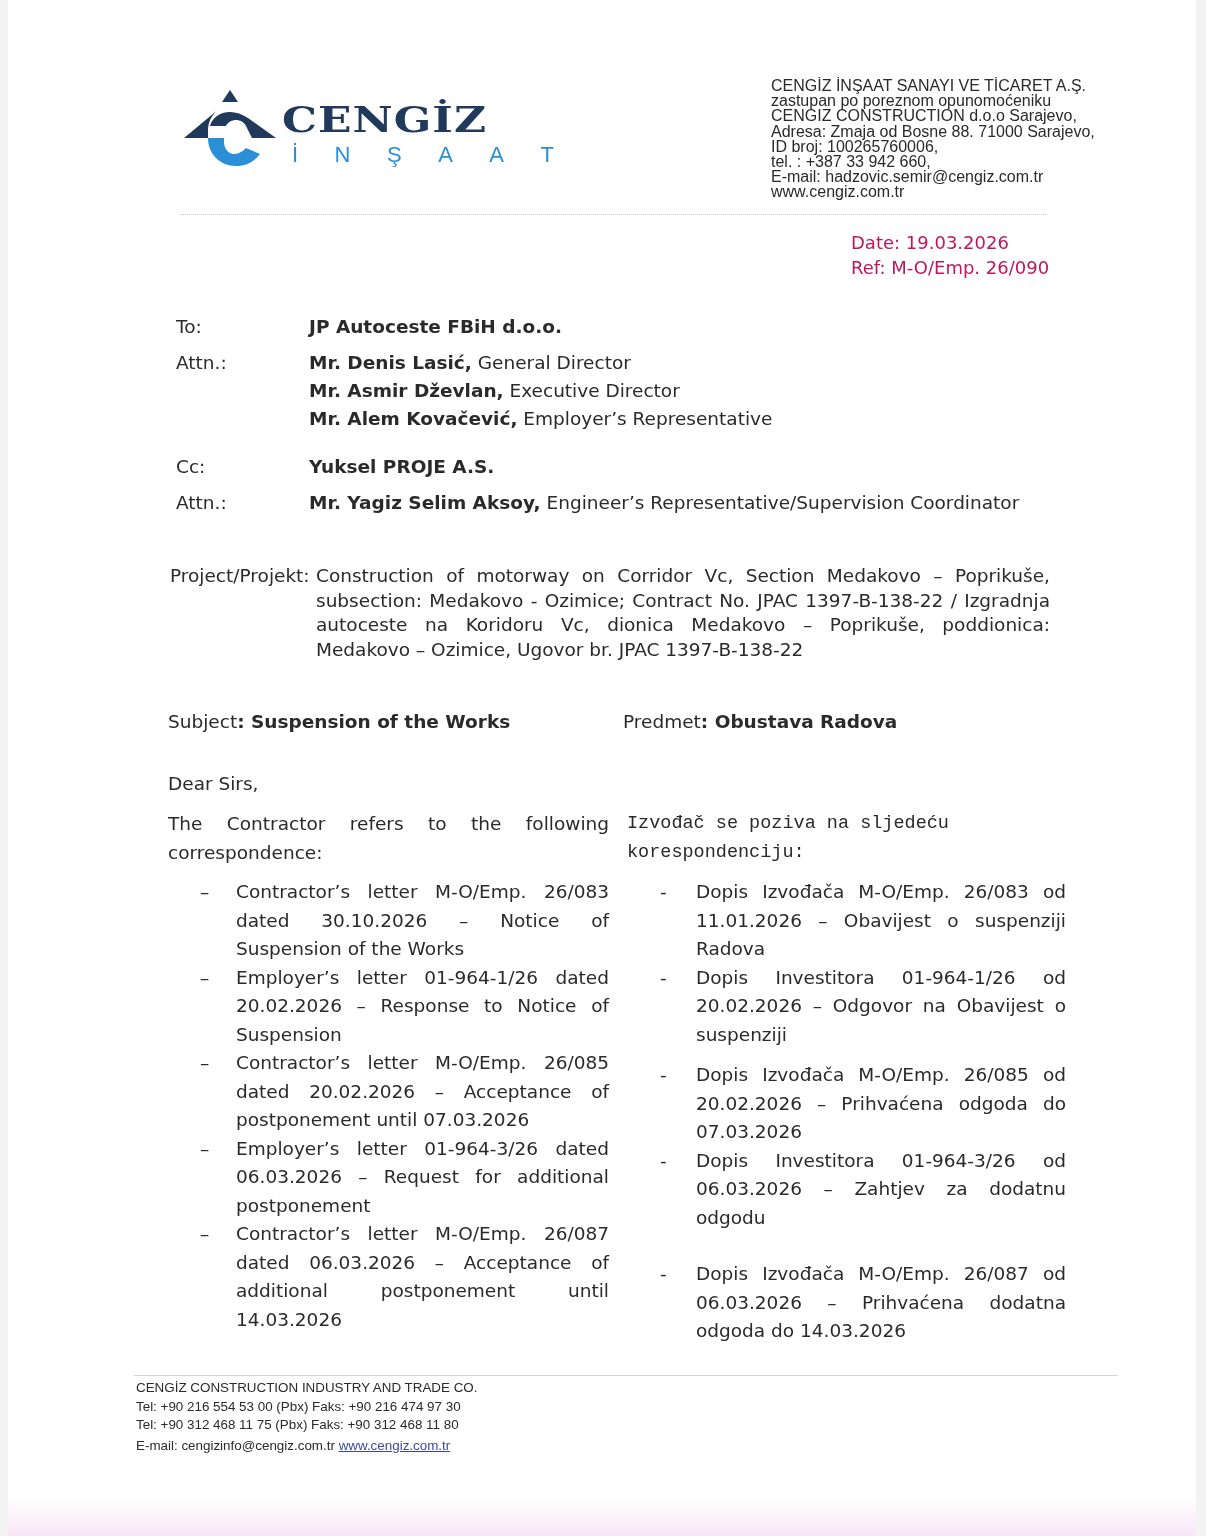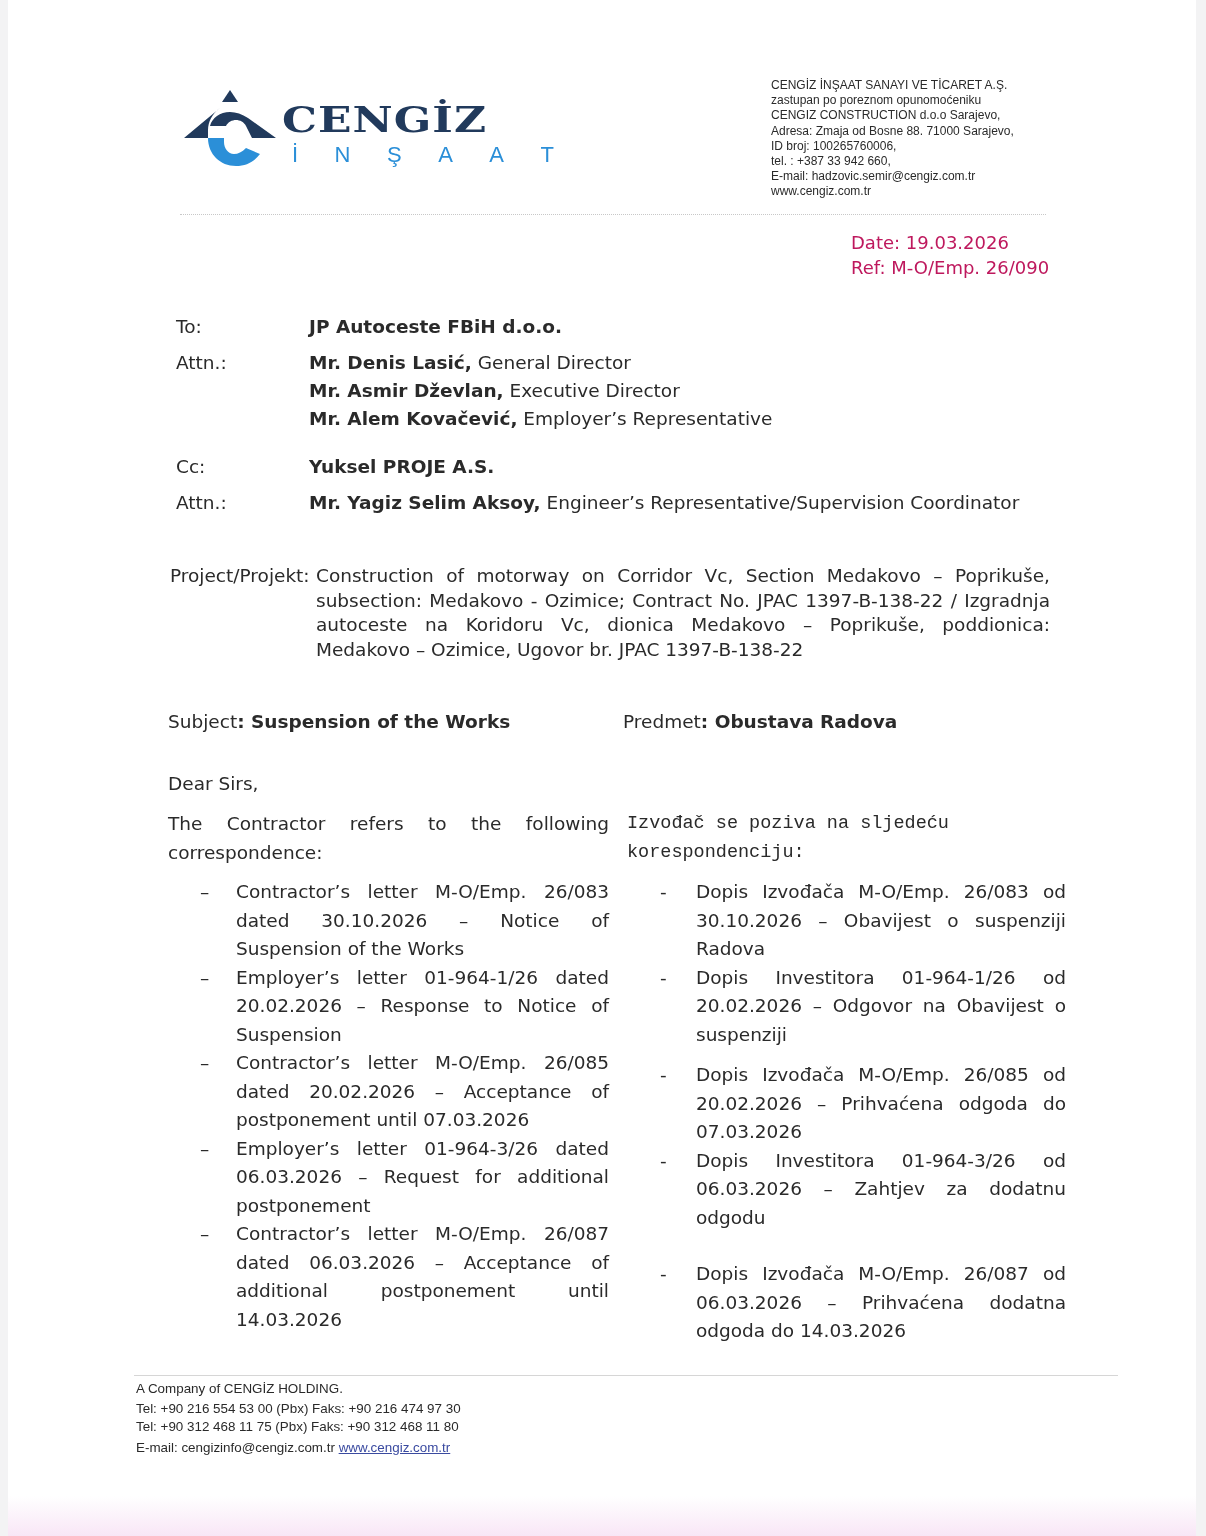--- a/index.html
+++ b/index.html
@@ -27,21 +27,21 @@
     transform: scaleY(0.82); transform-origin: left top;
   }
   .logo-sub {
     position: absolute; left: 110px; top: 56px; width: 262px;
     font-family: "Liberation Sans", sans-serif;
     font-size: 22px; color: #2b8fd8; display: flex; justify-content: space-between;
   }
   
   .company {
     position: absolute; left: 763px; top: 78px;
-    font-family: "Liberation Sans", sans-serif; font-size: 12px; line-height: 15.2px;
+    font-family: "Liberation Sans", sans-serif; font-size: 16px; line-height: 15.2px;
     color: #2a2a2a;
   }
   .company div { white-space: nowrap; }
   .dotted-rule {
     position: absolute; left: 172px; top: 214px; width: 866px; height: 0;
     border-top: 1px dotted #c8c8c8;
   }
   .dateref {
     position: absolute; left: 837px; top: 230px; font-size: 18px; line-height: 25px;
     color: #be185d;
@@ -172,21 +172,21 @@
       </li>
     <li>
         <span class="dash">–</span>
         <span class="btxt" style="margin-left:36px;">Contractor’s letter M-O/Emp. 26/087 dated 06.03.2026 – Acceptance of additional postponement until 14.03.2026</span>
       </li>
   </ul>
 
   <ul class="bullet-list txt18" style="left:652px; top:878px; width:406px;">
     <li>
         <span class="dash">-</span>
-        <span class="btxt" style="margin-left:36px;">Dopis Izvođača M-O/Emp. 26/083 od 30.10.2026 – Obavijest o suspenziji Radova</span>
+        <span class="btxt" style="margin-left:36px;">Dopis Izvođača M-O/Emp. 26/083 od 11.01.2026 – Obavijest o suspenziji Radova</span>
       </li>
     <li>
         <span class="dash">-</span>
         <span class="btxt" style="margin-left:36px;">Dopis Investitora 01-964-1/26 od 20.02.2026 – Odgovor na Obavijest o suspenziji</span>
       </li>
     <li>
         <span class="dash">-</span>
         <span class="btxt" style="margin-left:36px;margin-top:12px;">Dopis Izvođača M-O/Emp. 26/085 od 20.02.2026 – Prihvaćena odgoda do 07.03.2026</span>
       </li>
     <li style="margin-bottom:28px;">
@@ -194,20 +194,20 @@
         <span class="btxt" style="margin-left:36px;">Dopis Investitora 01-964-3/26 od 06.03.2026 – Zahtjev za dodatnu odgodu</span>
       </li>
     <li>
         <span class="dash">-</span>
         <span class="btxt" style="margin-left:36px;">Dopis Izvođača M-O/Emp. 26/087 od 06.03.2026 – Prihvaćena dodatna odgoda do 14.03.2026</span>
       </li>
   </ul>
 
   <div class="footer-rule"></div>
   <div class="footer">
-    <div style="line-height:22px;">A Company of CENGİZ HOLDING.</div>
+    <div style="line-height:20px;">CENGİZ CONSTRUCTION INDUSTRY AND TRADE CO.</div>
     <div style="line-height:18px;">Tel: +90 216 554 53 00 (Pbx)  Faks: +90 216 474 97 30</div>
     <div style="line-height:18px;">Tel: +90 312 468 11 75 (Pbx)  Faks: +90 312 468 11 80</div>
     <div style="line-height:24px;"><span>E-mail: cengizinfo@cengiz.com.tr  </span><a>www.cengiz.com.tr</a></div>
   </div>
 
   <div class="pink-wash"></div>
 </div>
 
 </body></html>

